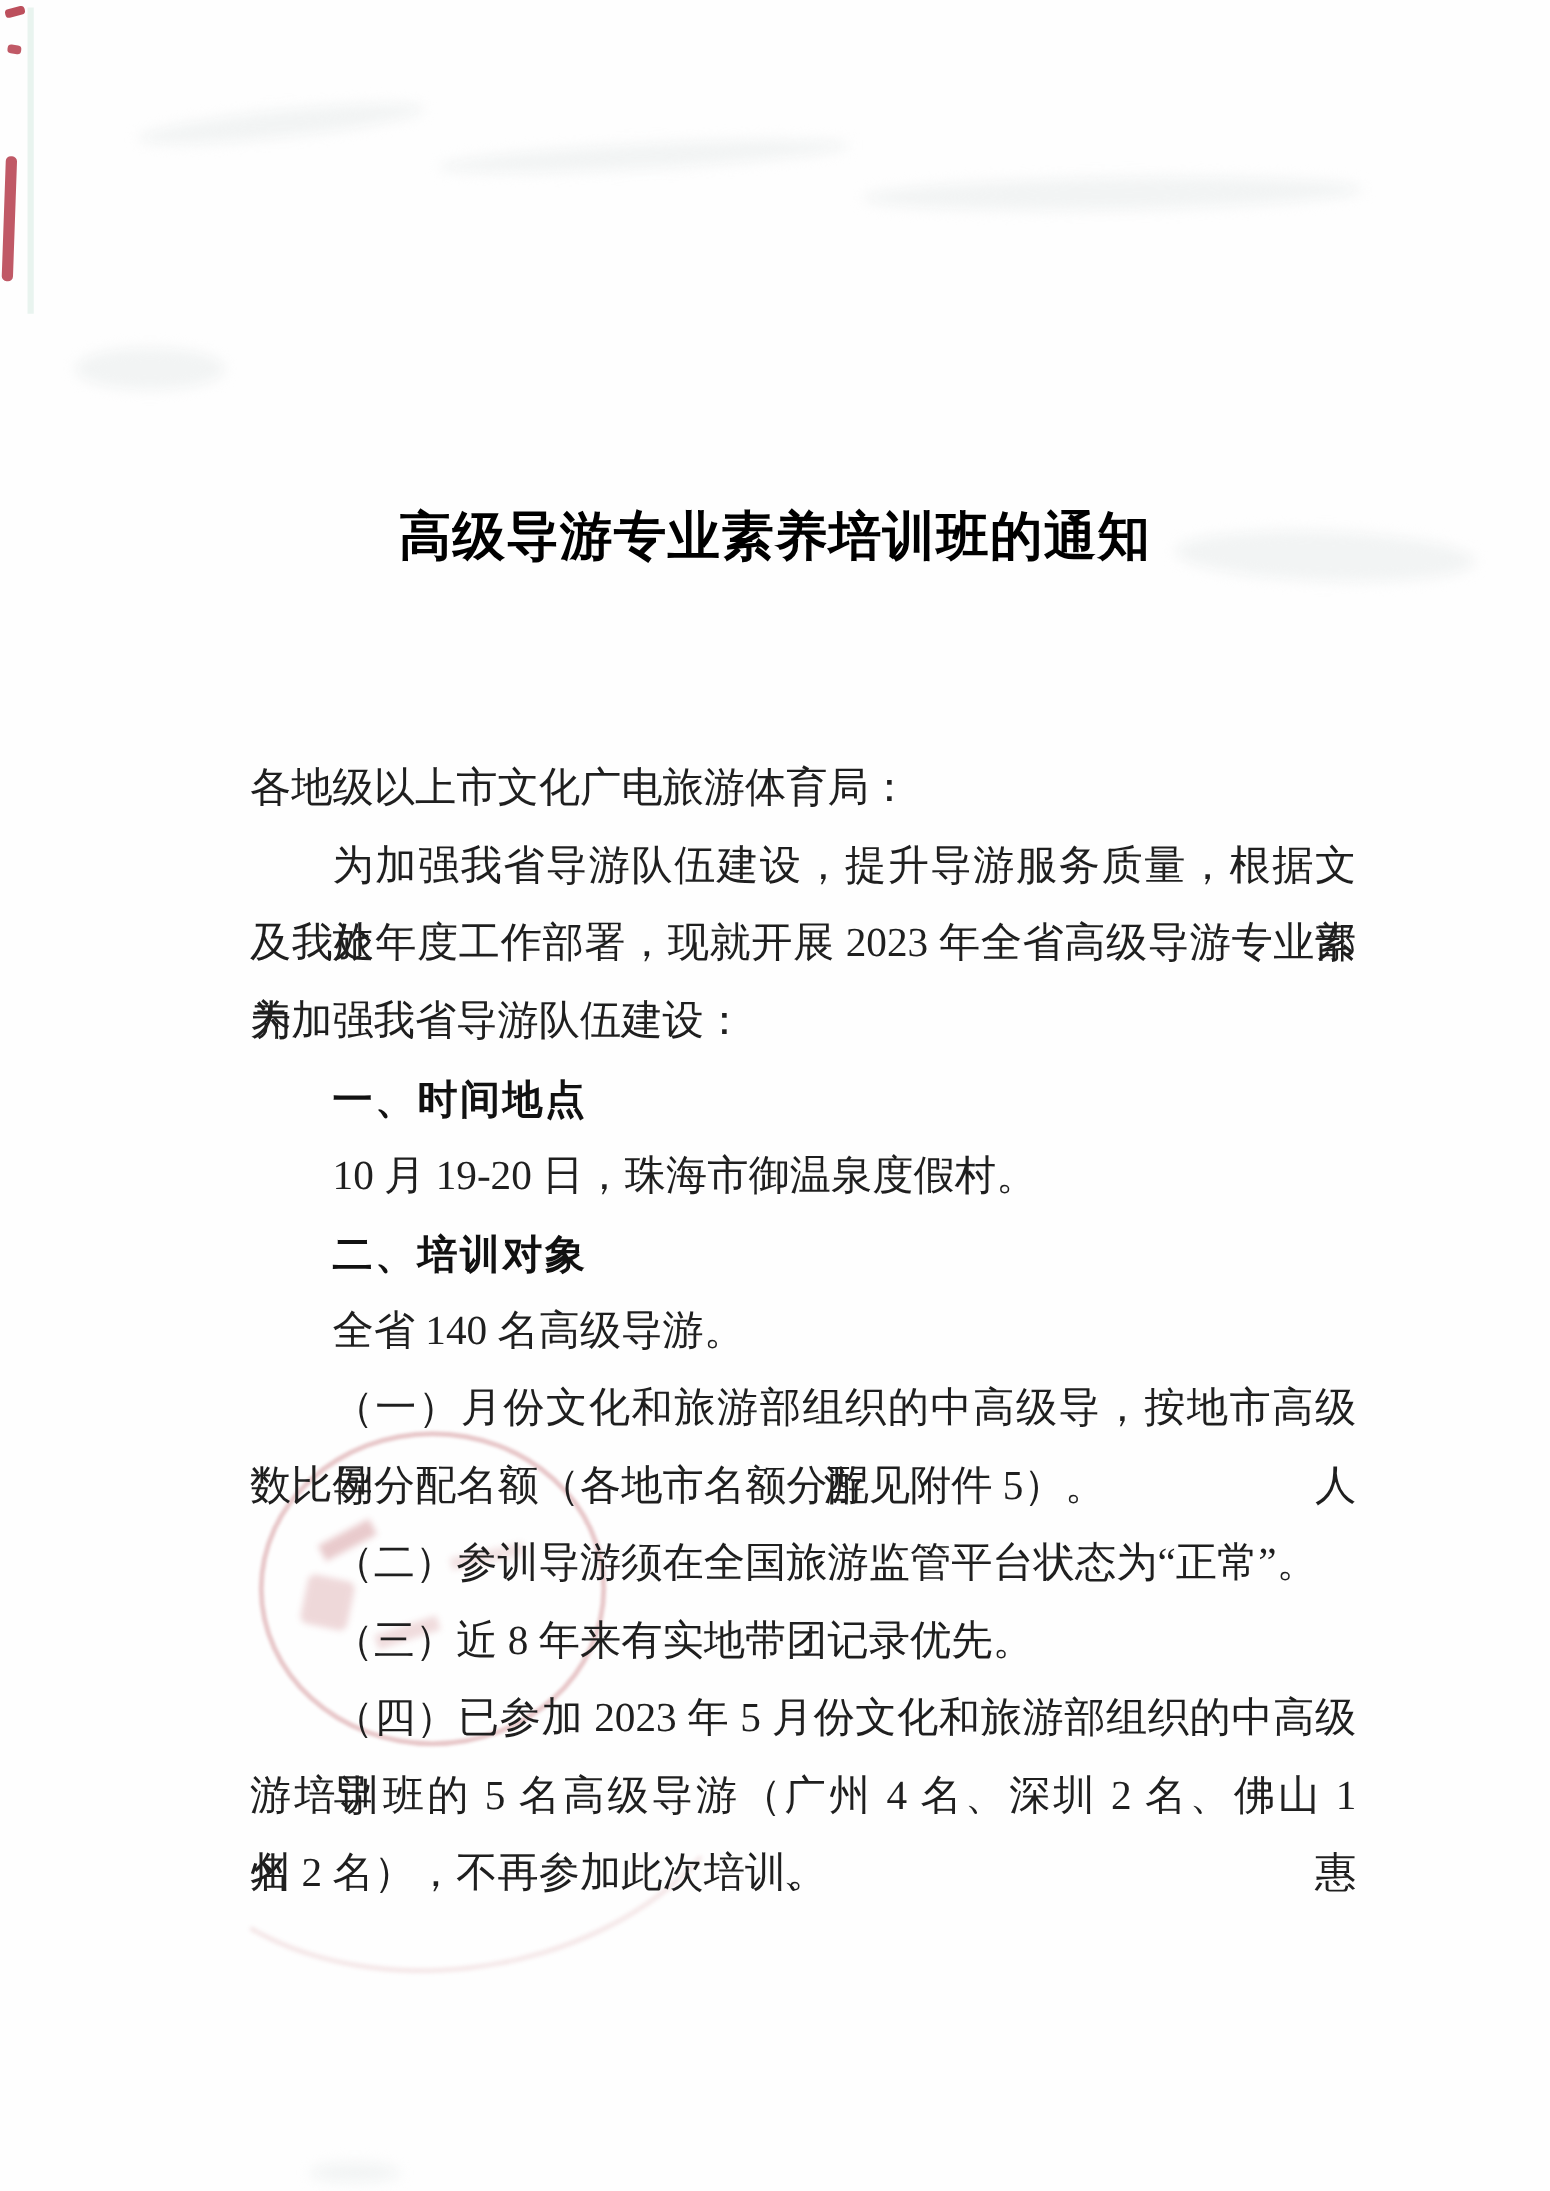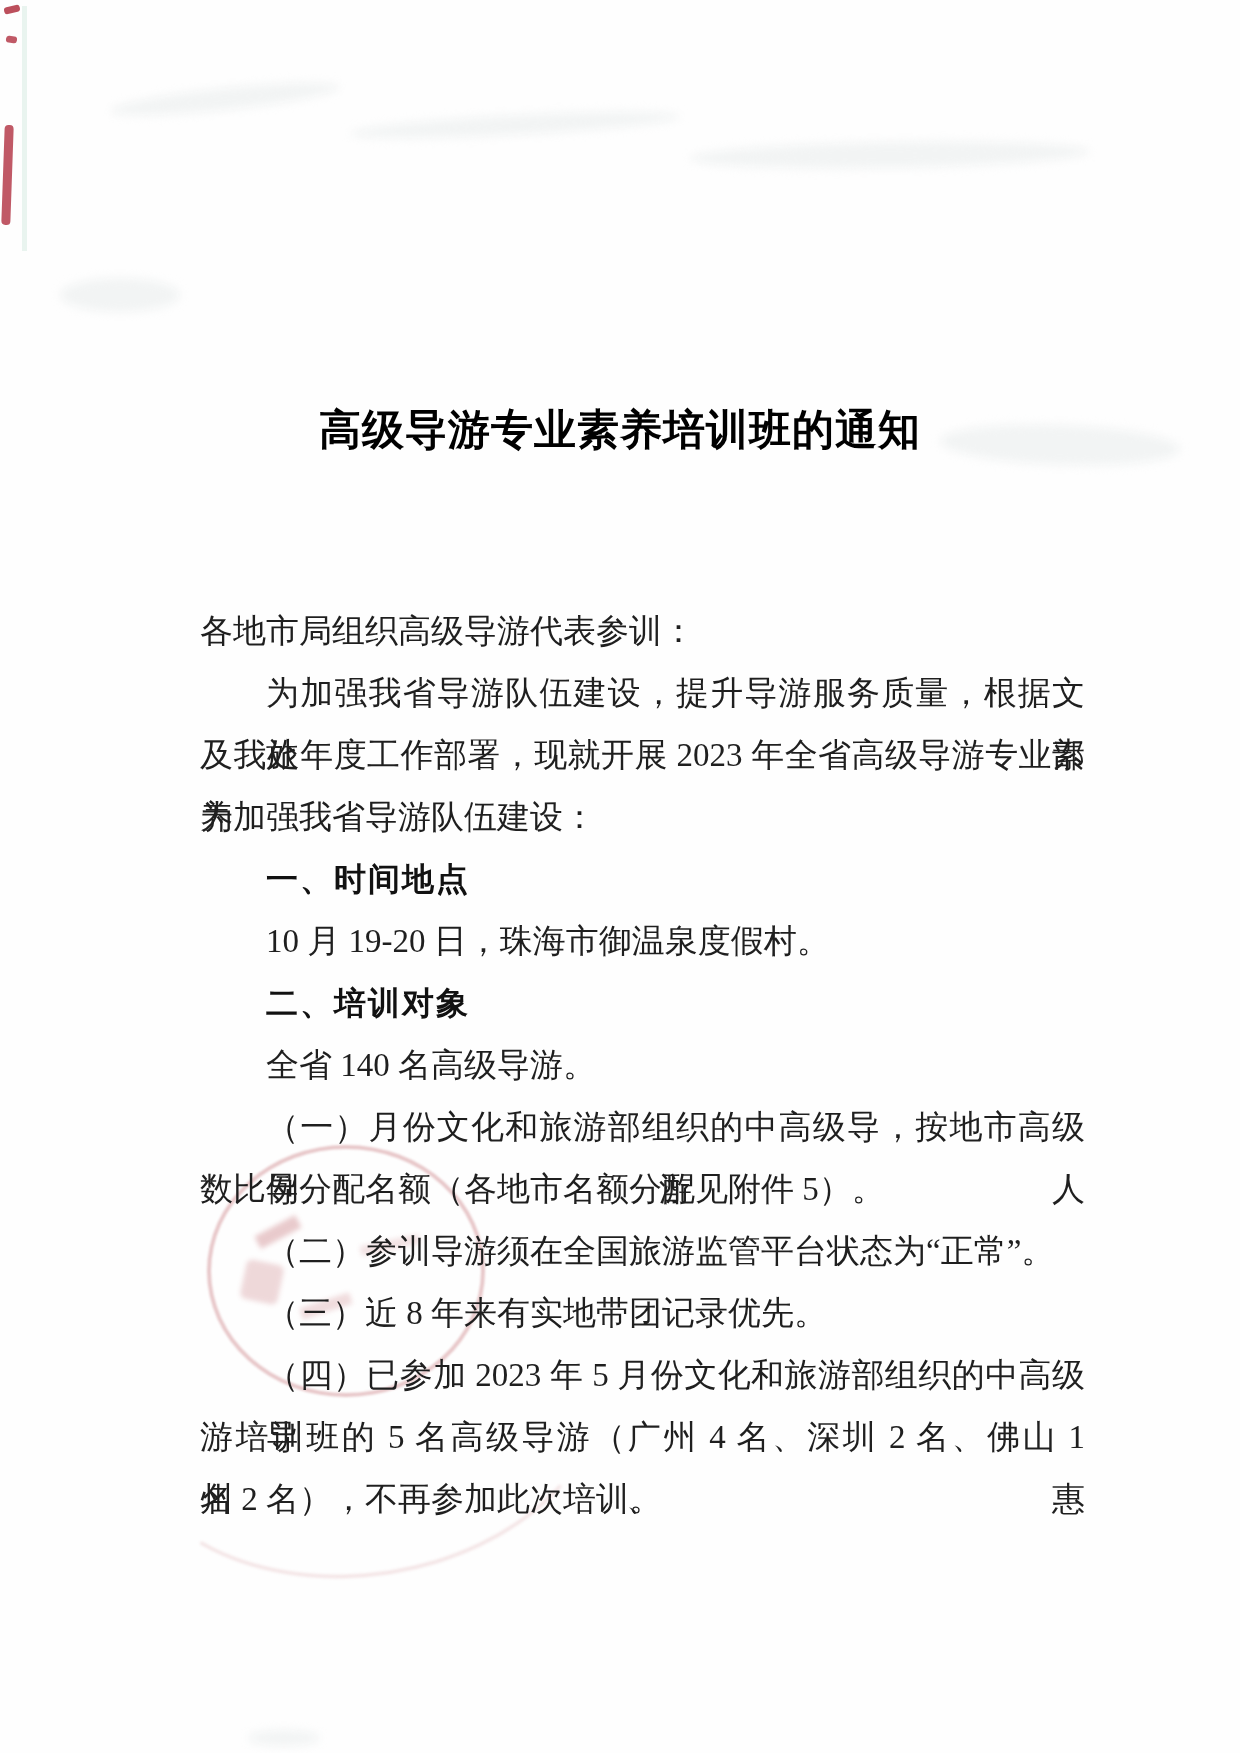--- a/index.html
+++ b/index.html
@@ -97,21 +97,21 @@
   <div class="seal-mark m2"></div>
   <div class="seal-mark m3"></div>
   <div class="seal-mark m4"></div>
   <div class="seal-arc"></div>
 
   <div class="title-block">
     <div>高级导游专业素养培训班的通知</div>
   </div>
 
   <div class="body-block">
-    <div class="line">各地市局组织高级导游代表参训：</div>
+    <div class="line">各地级以上市文化广电旅游体育局：</div>
     <div class="line indent justify">为加强我省导游队伍建设，提升导游服务质量，根据文旅部</div>
     <div class="line justify">及我处年度工作部署，现就开展 2023 年全省高级导游专业素养</div>
     <div class="line">为加强我省导游队伍建设：</div>
     <div class="line indent heading">一、时间地点</div>
     <div class="line indent">10 月 19-20 日，珠海市御温泉度假村。</div>
     <div class="line indent heading">二、培训对象</div>
     <div class="line indent">全省 140 名高级导游。</div>
     <div class="line indent justify">（一）月份文化和旅游部组织的中高级导，按地市高级导游人</div>
     <div class="line">数比例分配名额（各地市名额分配见附件 5）。</div>
     <div class="line indent">（二）参训导游须在全国旅游监管平台状态为“正常”。</div>

